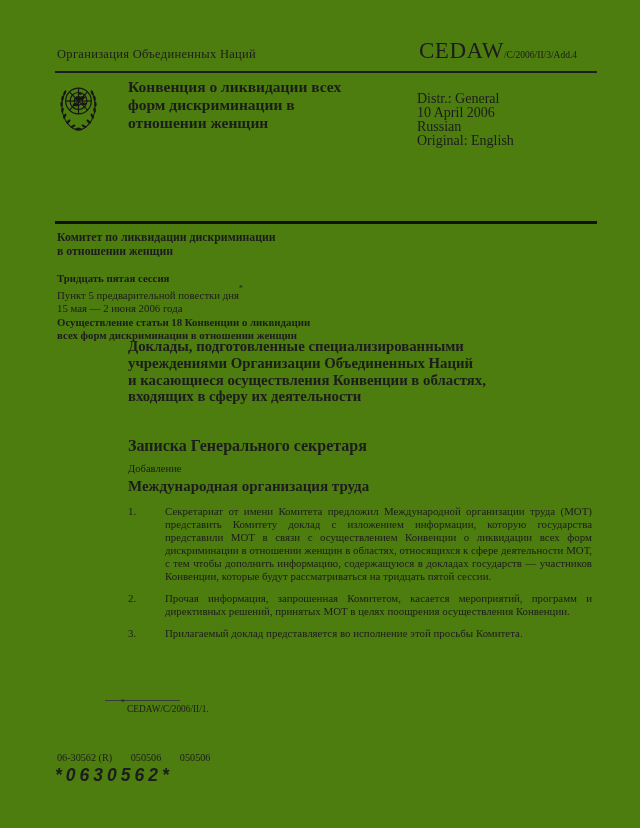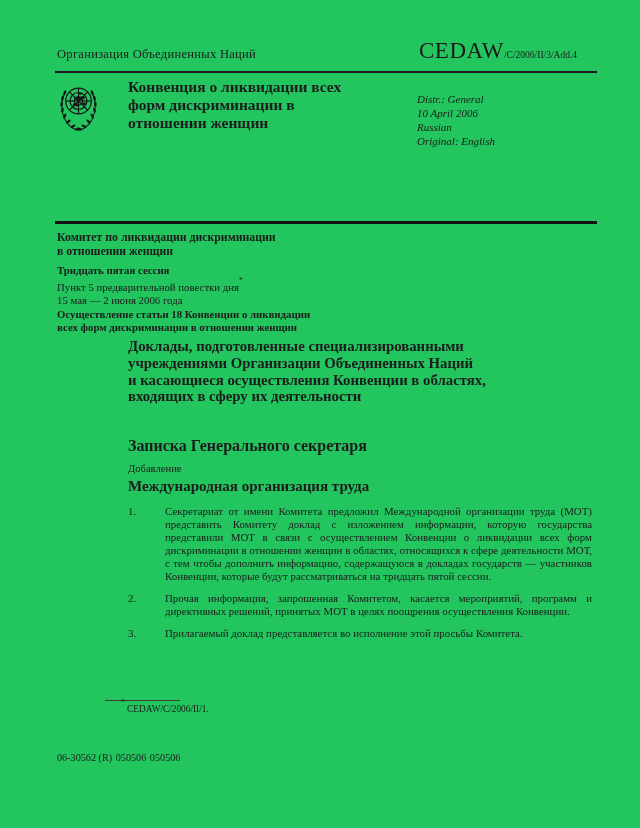--- a/index.html
+++ b/index.html
@@ -1,21 +1,21 @@
 <!DOCTYPE html>
 <html><head>
 <meta charset="utf-8">
 <style>
   * { margin: 0; padding: 0; box-sizing: border-box; }
   html, body { width: 640px; background: #ffffff; }
   .page {
     position: relative;
     width: 640px;
     height: 828px;
-    background: #22c55e;
+    background: #4d7c0f;
     font-family: "Liberation Serif", "DejaVu Serif", serif;
     color: #1c1c1c;
     overflow: hidden;
   }
   .lines { white-space: pre-line; }
 
   .org-name {
     position: absolute; left: 57px; top: 47px;
     font-size: 12.5px; letter-spacing: 0.3px;
   }
@@ -28,47 +28,47 @@
   .rule-mid { top: 221px; height: 2.5px; background: #121212; }
 
   .un-emblem { position: absolute; left: 55px; top: 79px; }
 
   .conv-title {
     position: absolute; left: 128px; top: 78px;
     font-size: 15.5px; font-weight: bold; line-height: 18px;
   }
   .distr {
     position: absolute; left: 417px; top: 92px;
-    font-size: 11px; line-height: 14px; font-style: italic;
+    font-size: 14px; line-height: 14px;
   }
 
   .committee {
     position: absolute; left: 57px; top: 231px;
     font-size: 10.8px; line-height: 13px;
   }
-  .c-name { font-weight: bold; font-size: 11.8px; line-height: 13.5px; margin-bottom: 6px; }
+  .c-name { font-weight: bold; font-size: 11.8px; line-height: 13.5px; margin-bottom: 14px; }
   .c-session { font-weight: bold; }
   .c-impl { font-weight: bold; margin-top: 1px; }
   sup.fn { font-size: 7.5px; position: relative; top: -3px; }
 
   .main { position: absolute; left: 128px; top: 338px; width: 464px; }
   .title { font-size: 14.8px; font-weight: bold; line-height: 16.8px; }
   .note { font-size: 16px; font-weight: bold; margin-top: 32px; }
   .addendum { font-size: 10.6px; font-weight: normal; margin-top: 8px; }
   .section { font-size: 15px; font-weight: bold; margin-top: 4px; }
   .paras { margin-top: 10px; }
   .para { display: flex; font-size: 10.9px; line-height: 13px; margin-top: 9px; }
   .pnum { flex: 0 0 37px; }
   .ptext { flex: 1; text-align: justify; }
 
   .fn-rule { position: absolute; left: 105px; top: 700px; width: 75px; height: 1px; background: #3a3a3a; }
   .footnote { position: absolute; left: 121px; top: 701px; font-size: 9.3px; }
 
   .footer-code { position: absolute; left: 57px; top: 752px; font-size: 10.2px; white-space: nowrap; }
-  .footer-code span { margin-right: 1px; }
+  .footer-code span { margin-right: 16px; }
   .barcode {
     position: absolute; left: 55px; top: 765px;
     font-family: "Liberation Sans", "DejaVu Sans", sans-serif;
     font-size: 17.5px; font-weight: bold; font-style: italic;
     letter-spacing: 4px;
   }
 </style>
 </head>
 <body>
 
@@ -168,14 +168,15 @@
 
   <div class="fn-rule"></div>
   <div class="footnote"><sup class="fn">*</sup> <span>CEDAW/C/2006/II/1.</span></div>
 
   <div class="footer-code">
     <span>06-30562 (R)</span>
     <span>050506</span>
     <span>050506</span>
   </div>
 
+  <div class="barcode">*0630562*</div>
 
 </div>
 
 </body></html>

